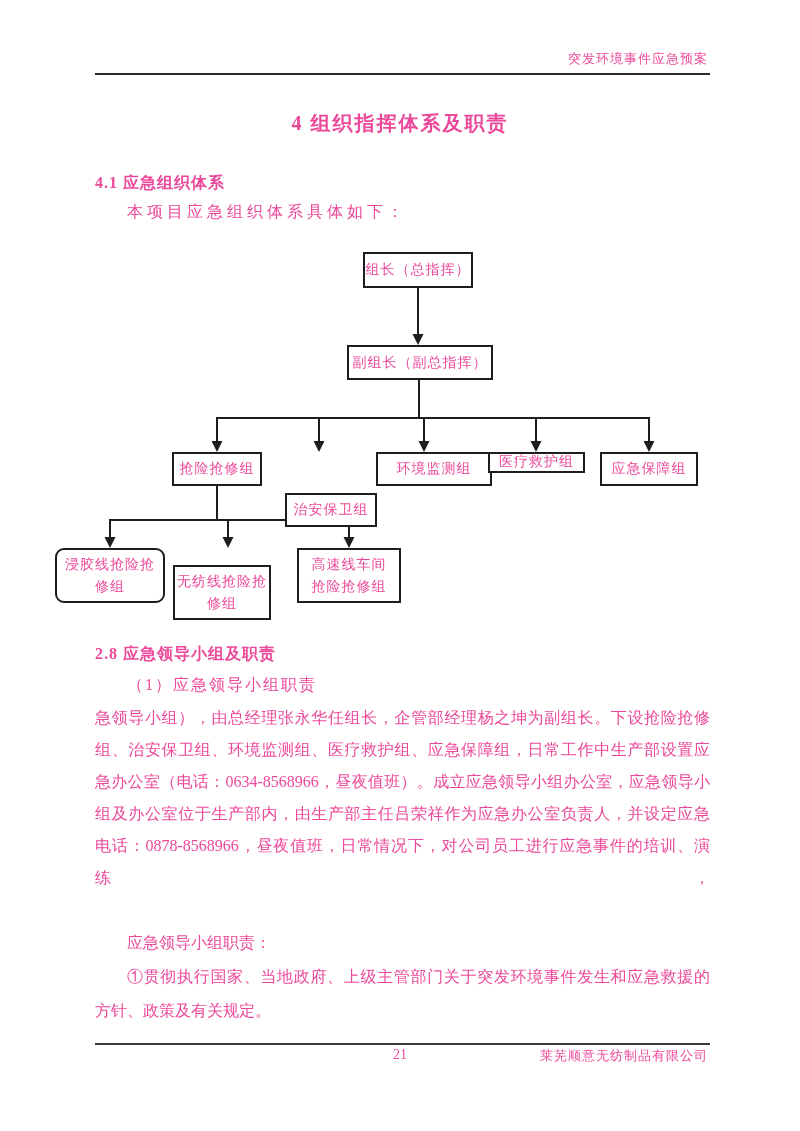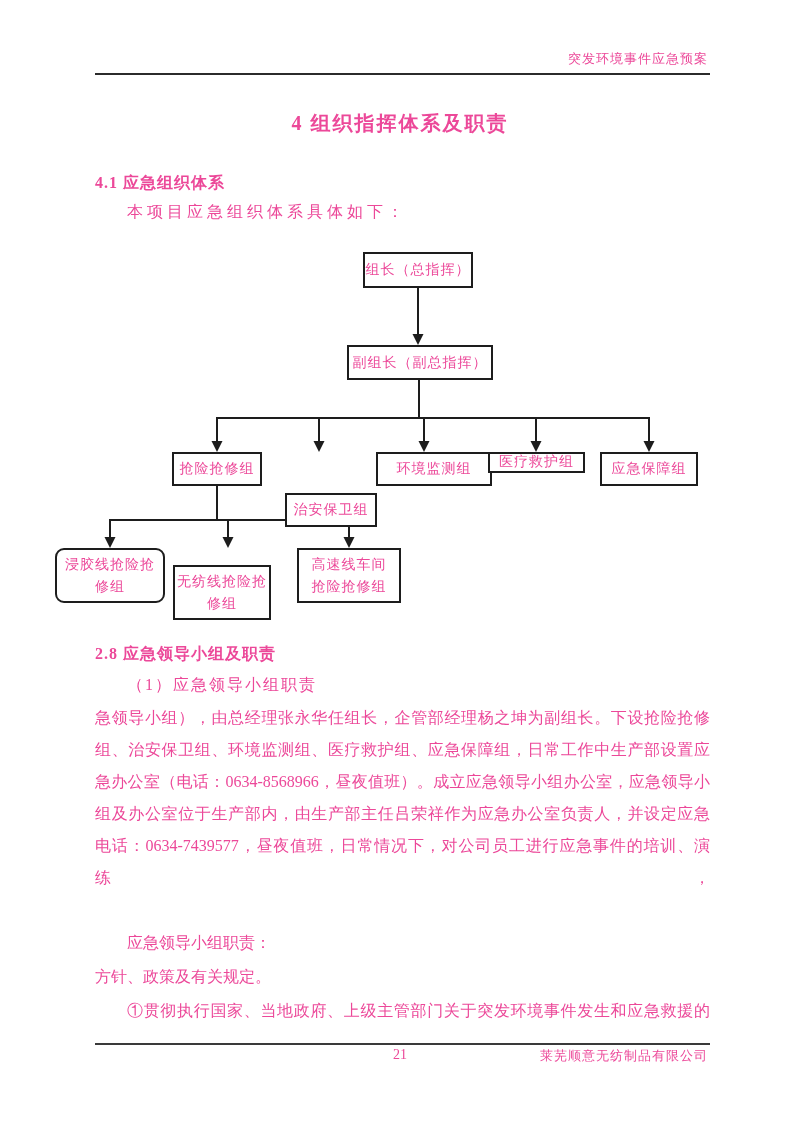--- a/index.html
+++ b/index.html
@@ -122,26 +122,26 @@
 抢险抢修组</div>
 
   <div class="abs sec-heading h42">2.8 应急领导小组及职责</div>
   <div class="abs s42-sub">（1）应急领导小组职责</div>
 
   <div class="abs para">
     <div class="pline">急领导小组），由总经理张永华任组长，企管部经理杨之坤为副组长。下设抢险抢修</div>
     <div class="pline">组、治安保卫组、环境监测组、医疗救护组、应急保障组，日常工作中生产部设置应</div>
     <div class="pline">急办公室（电话：0634-8568966，昼夜值班）。成立应急领导小组办公室，应急领导小</div>
     <div class="pline">组及办公室位于生产部内，由生产部主任吕荣祥作为应急办公室负责人，并设定应急</div>
-    <div class="pline">电话：0634-7439577，昼夜值班，日常情况下，对公司员工进行应急事件的培训、演练，</div>
+    <div class="pline">电话：0878-8568966，昼夜值班，日常情况下，对公司员工进行应急事件的培训、演练，</div>
   </div>
 
   <div class="abs duties">
     <div class="indent2">应急领导小组职责：</div>
+    <div class="pline first">①贯彻执行国家、当地政府、上级主管部门关于突发环境事件发生和应急救援的</div>
     <div class="pline plain">方针、政策及有关规定。</div>
-    <div class="pline first">①贯彻执行国家、当地政府、上级主管部门关于突发环境事件发生和应急救援的</div>
   </div>
 
   <div class="abs footer-rule"></div>
   <div class="abs footer-page">21</div>
   <div class="abs footer-company">莱芜顺意无纺制品有限公司</div>
 
 </div>
 
 </body></html>

